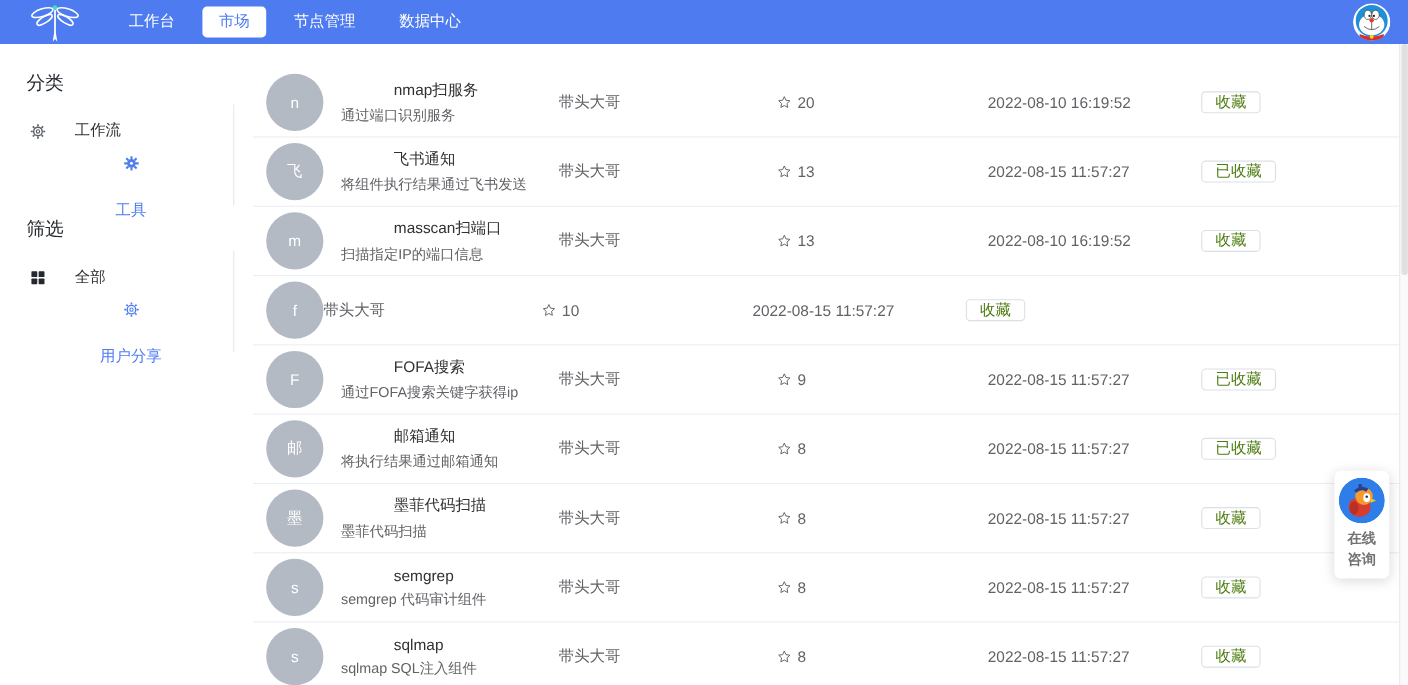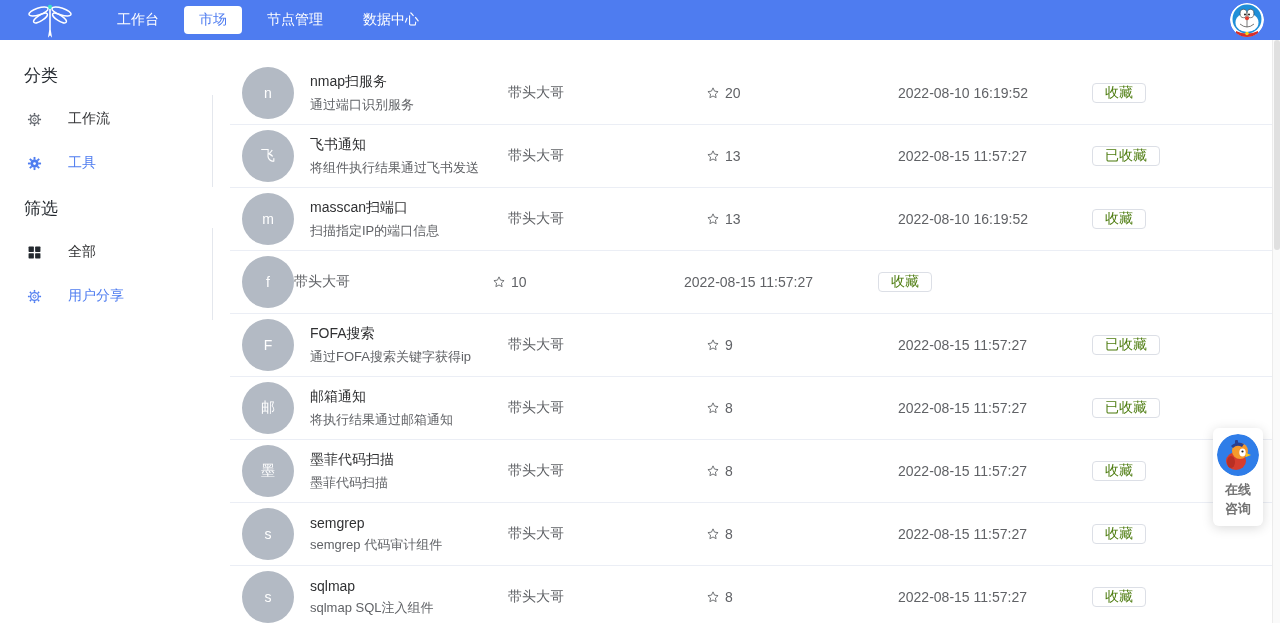--- a/index.html
+++ b/index.html
@@ -18,31 +18,31 @@
   
   .content { display:flex; height:583px; }
 
   
   .sidebar { width:230px; flex:0 0 230px; padding:18px 0 11px 24px; }
   .side-title { font-size:17px; color:#24292f; font-weight:500; margin:6px 0 8px 0; }
   .side-group { width:189px; border-right:1px solid #e4e7ed; padding:2px 0; }
   .side-item { height:44px; display:flex; align-items:center; gap:26px; font-size:14px;
     color:#303133; cursor:pointer; padding-left:2px; }
   .side-item .sicon { width:16px; height:16px; display:flex; align-items:center; justify-content:center; color:#5a5e66; }
-  .side-item.active { color:#4e7cf0; }
+  .side-item.active { color:#4e7cf0;flex-direction:column; }
   .side-item.active .sicon { color:#4e7cf0; }
   .sicon svg { width:15px; height:15px; display:block; }
 
   
   .main { flex:1; padding-top:22px; position:relative; }
   .row { height:63px; display:flex; align-items:center; border-bottom:1px solid #ebeef5; }
   .row-avatar { width:52px; height:52px; border-radius:50%; background:#b3bac4; color:#fff;
     font-size:14px; display:flex; align-items:center; justify-content:center; margin-left:12px; flex:0 0 52px; }
   .row-titles { margin-left:16px; width:198px; }
-  .row-title { font-size:14px; color:#303133; margin-bottom:5px; }
+  .row-title { font-size:14px; color:#303133; margin-bottom:5px;margin-left:48px; }
   .row-sub { font-size:13px; color:#606266; }
   .row-author { width:198px; font-size:14px; color:#606266; }
   .row-star { width:192px; font-size:14px; color:#606266; display:flex; align-items:center; gap:5px; }
   .row-star svg { width:14px; height:14px; }
   .row-time { width:194px; font-size:14px; color:#606266; }
   .row-action button { background:#fff; border:1px solid #dcdfe6; border-radius:4px; color:#4d7c0f;
     font-size:14px; padding:0 12px; cursor:pointer; font-family:inherit; }
 
   
   .chat { position:fixed; right:17px; top:428px; width:50px; background:#fff; border-radius:6px;

